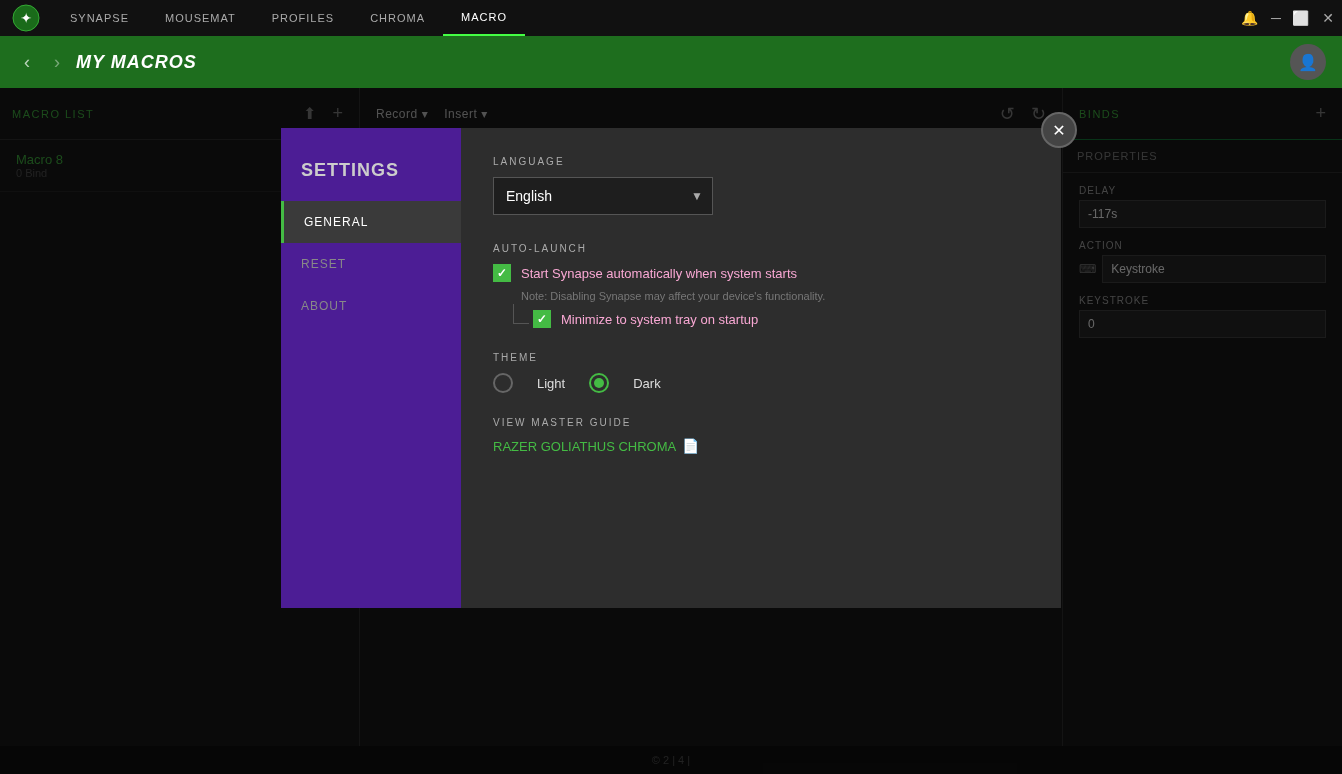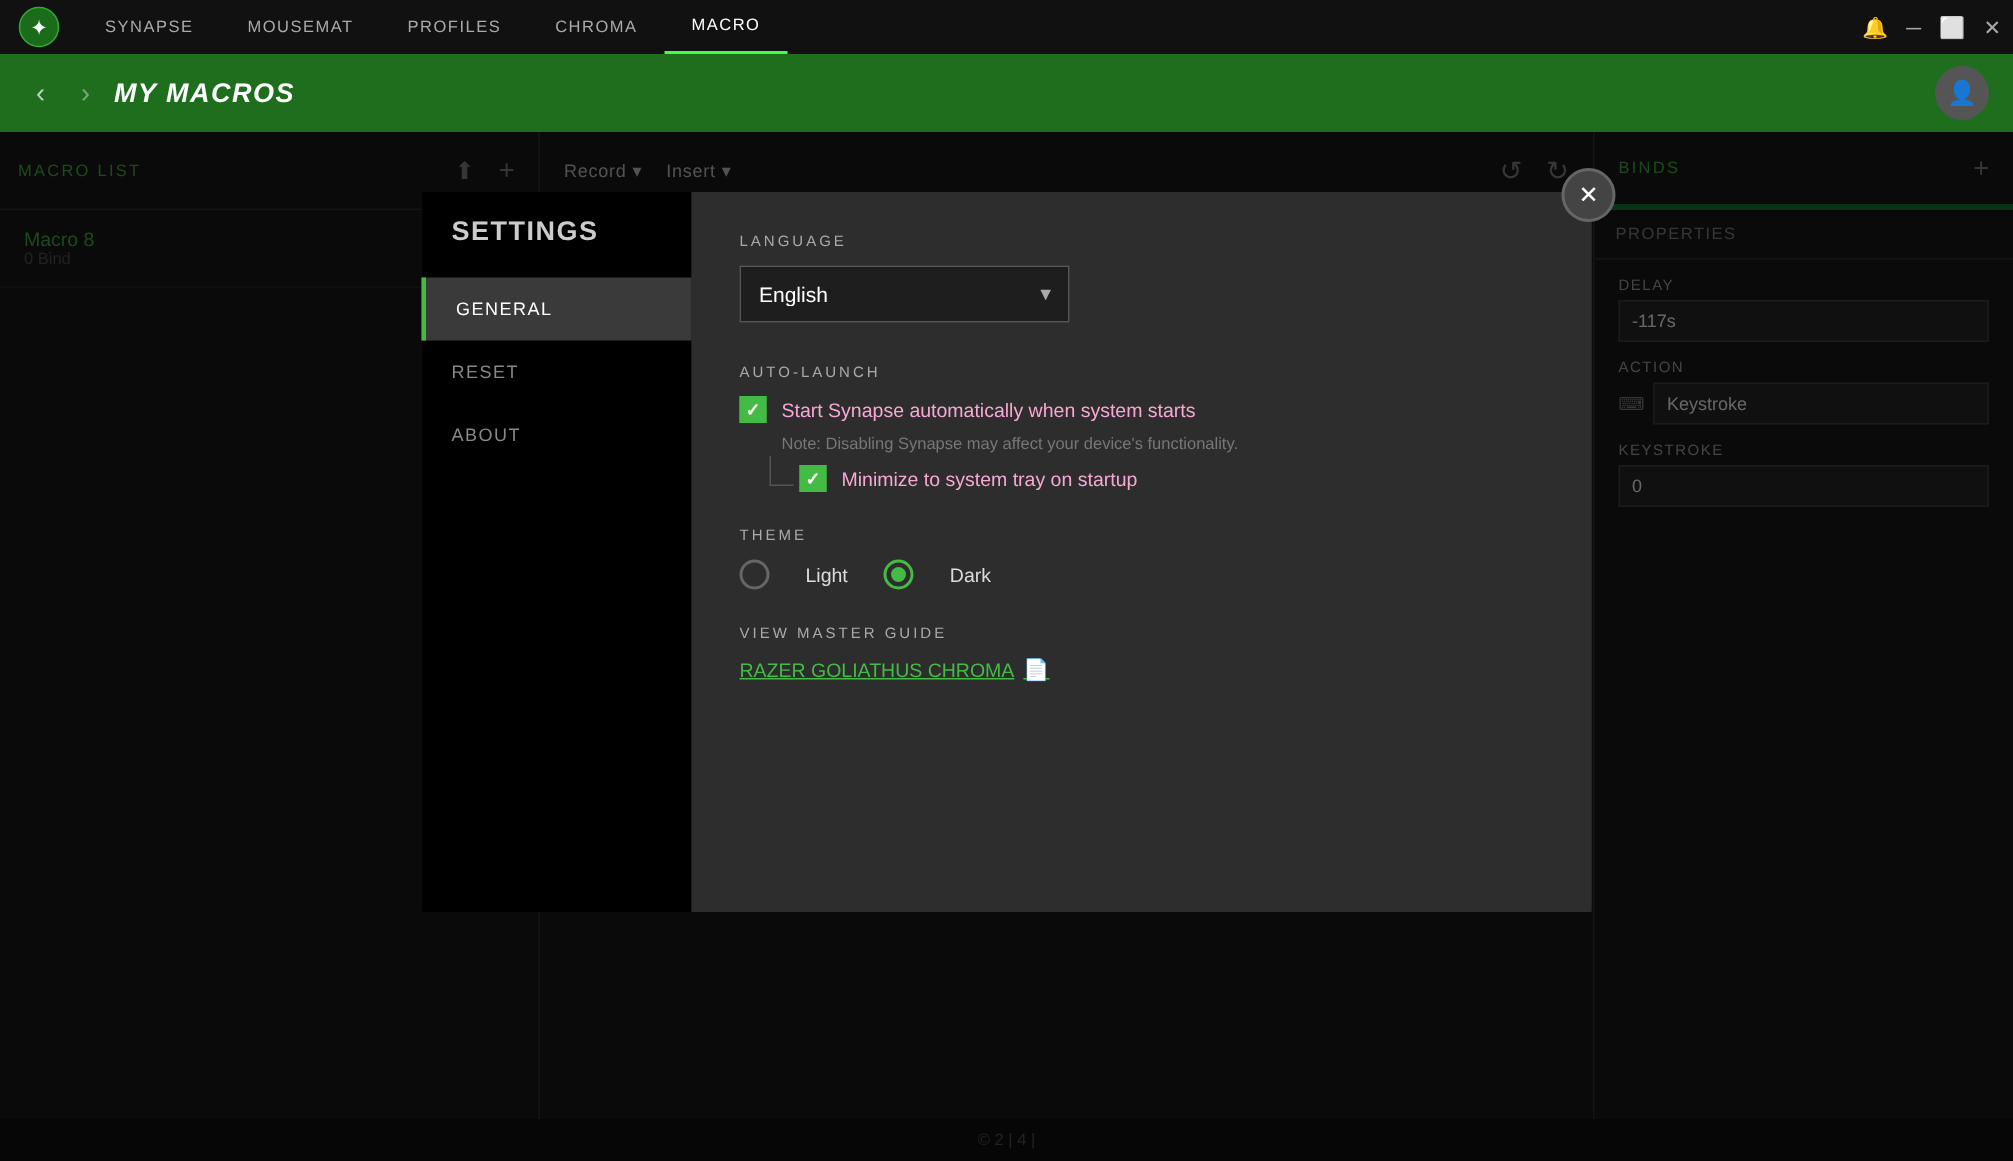--- a/index.html
+++ b/index.html
@@ -212,21 +212,21 @@
       background: #1a1a1a;
       border-left: 1px solid #333;
       display: flex;
       flex-direction: column;
     }
     .right-panel-header {
       height: 52px;
       display: flex;
       align-items: center;
       padding: 0 16px;
-      border-bottom: 4px solid #15803d;
+      border-bottom: 1px solid #15803d;
       gap: 8px;
     }
     .right-panel-title {
       color: #44bb44;
       font-size: 11px;
       letter-spacing: 1.5px;
       text-transform: uppercase;
     }
     .right-add-btn {
       margin-left: auto;
@@ -316,22 +316,22 @@
       display: flex;
       align-items: center;
       justify-content: center;
       cursor: pointer;
       z-index: 10;
     }
 
     
     .settings-sidebar {
       width: 180px;
-      background: #000000;
-      padding: 16px 0;
+      background: #4c1d95;
+      padding: 32px 0;
       flex-shrink: 0;
     }
     .settings-title {
       color: #ccc;
       font-size: 18px;
       font-weight: 600;
       padding: 0 20px 20px;
       letter-spacing: 1px;
     }
     .settings-nav-item {
@@ -479,21 +479,20 @@
     .radio-label {
       color: #ddd;
       font-size: 13px;
     }
 
     
     .guide-section {}
     .guide-link {
       color: #44bb44;
       font-size: 13px;
-      text-decoration: underline;
       cursor: pointer;
       display: flex;
       align-items: center;
       gap: 6px;
     }
     .guide-icon {
       font-size: 14px;
     }
 
     

